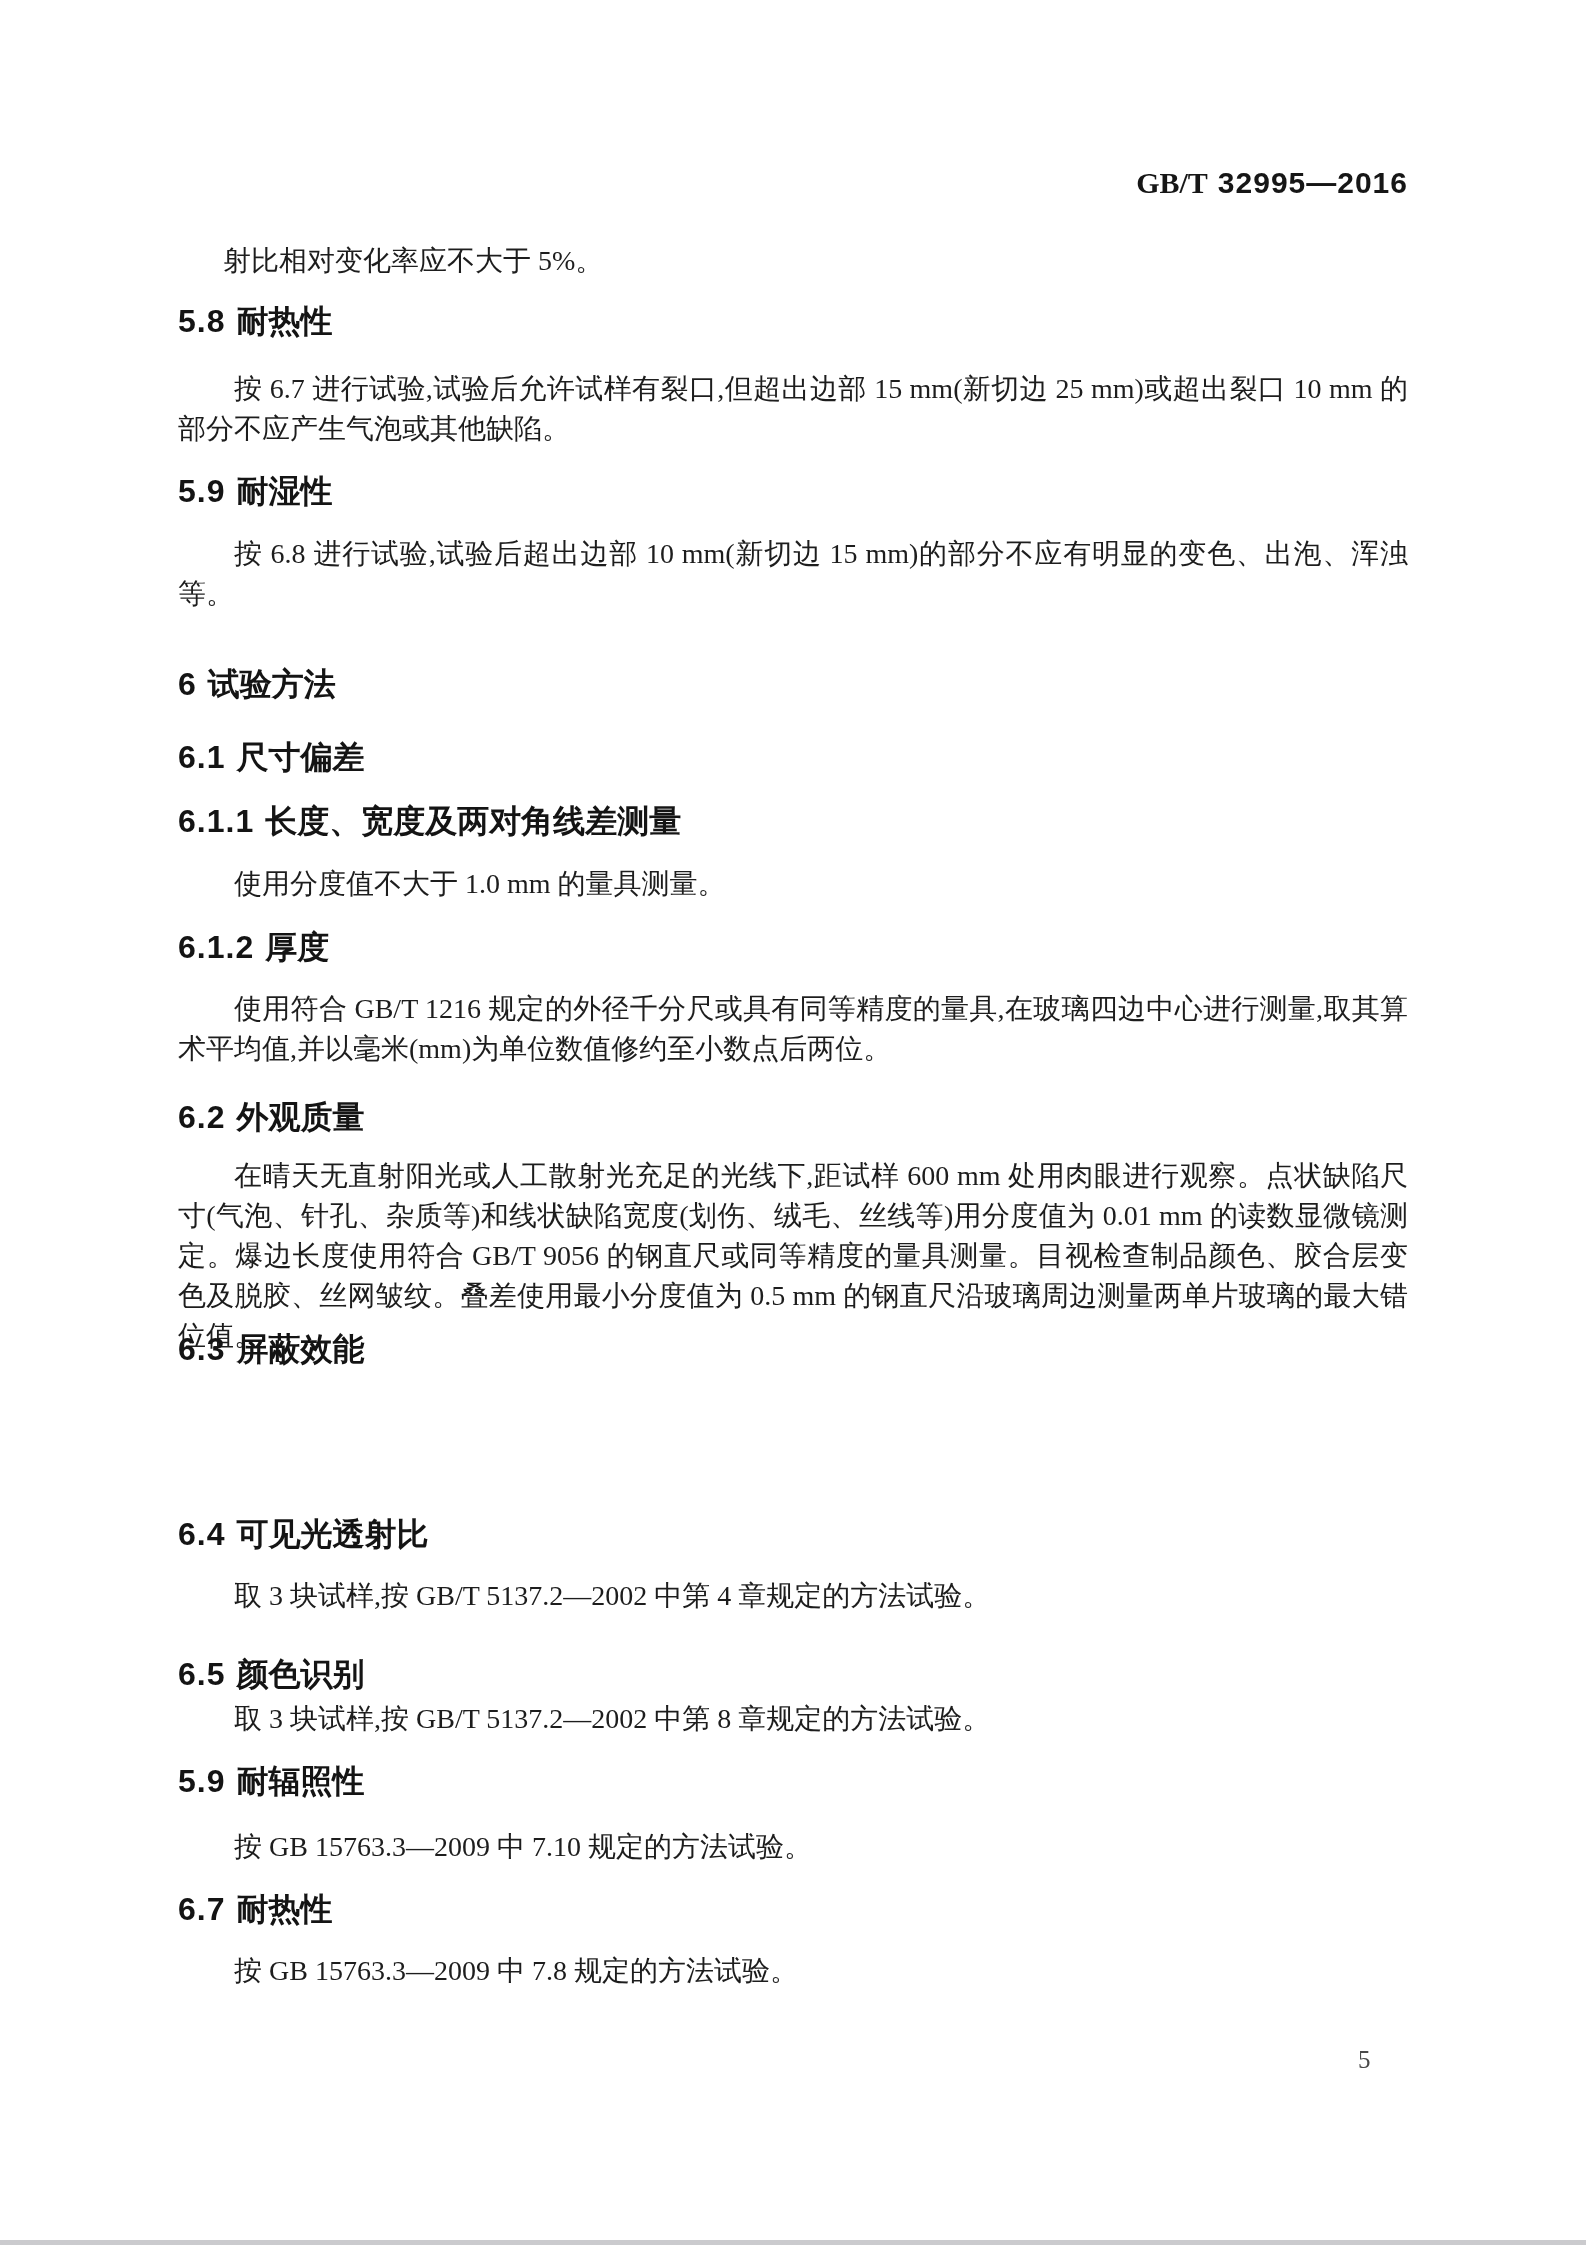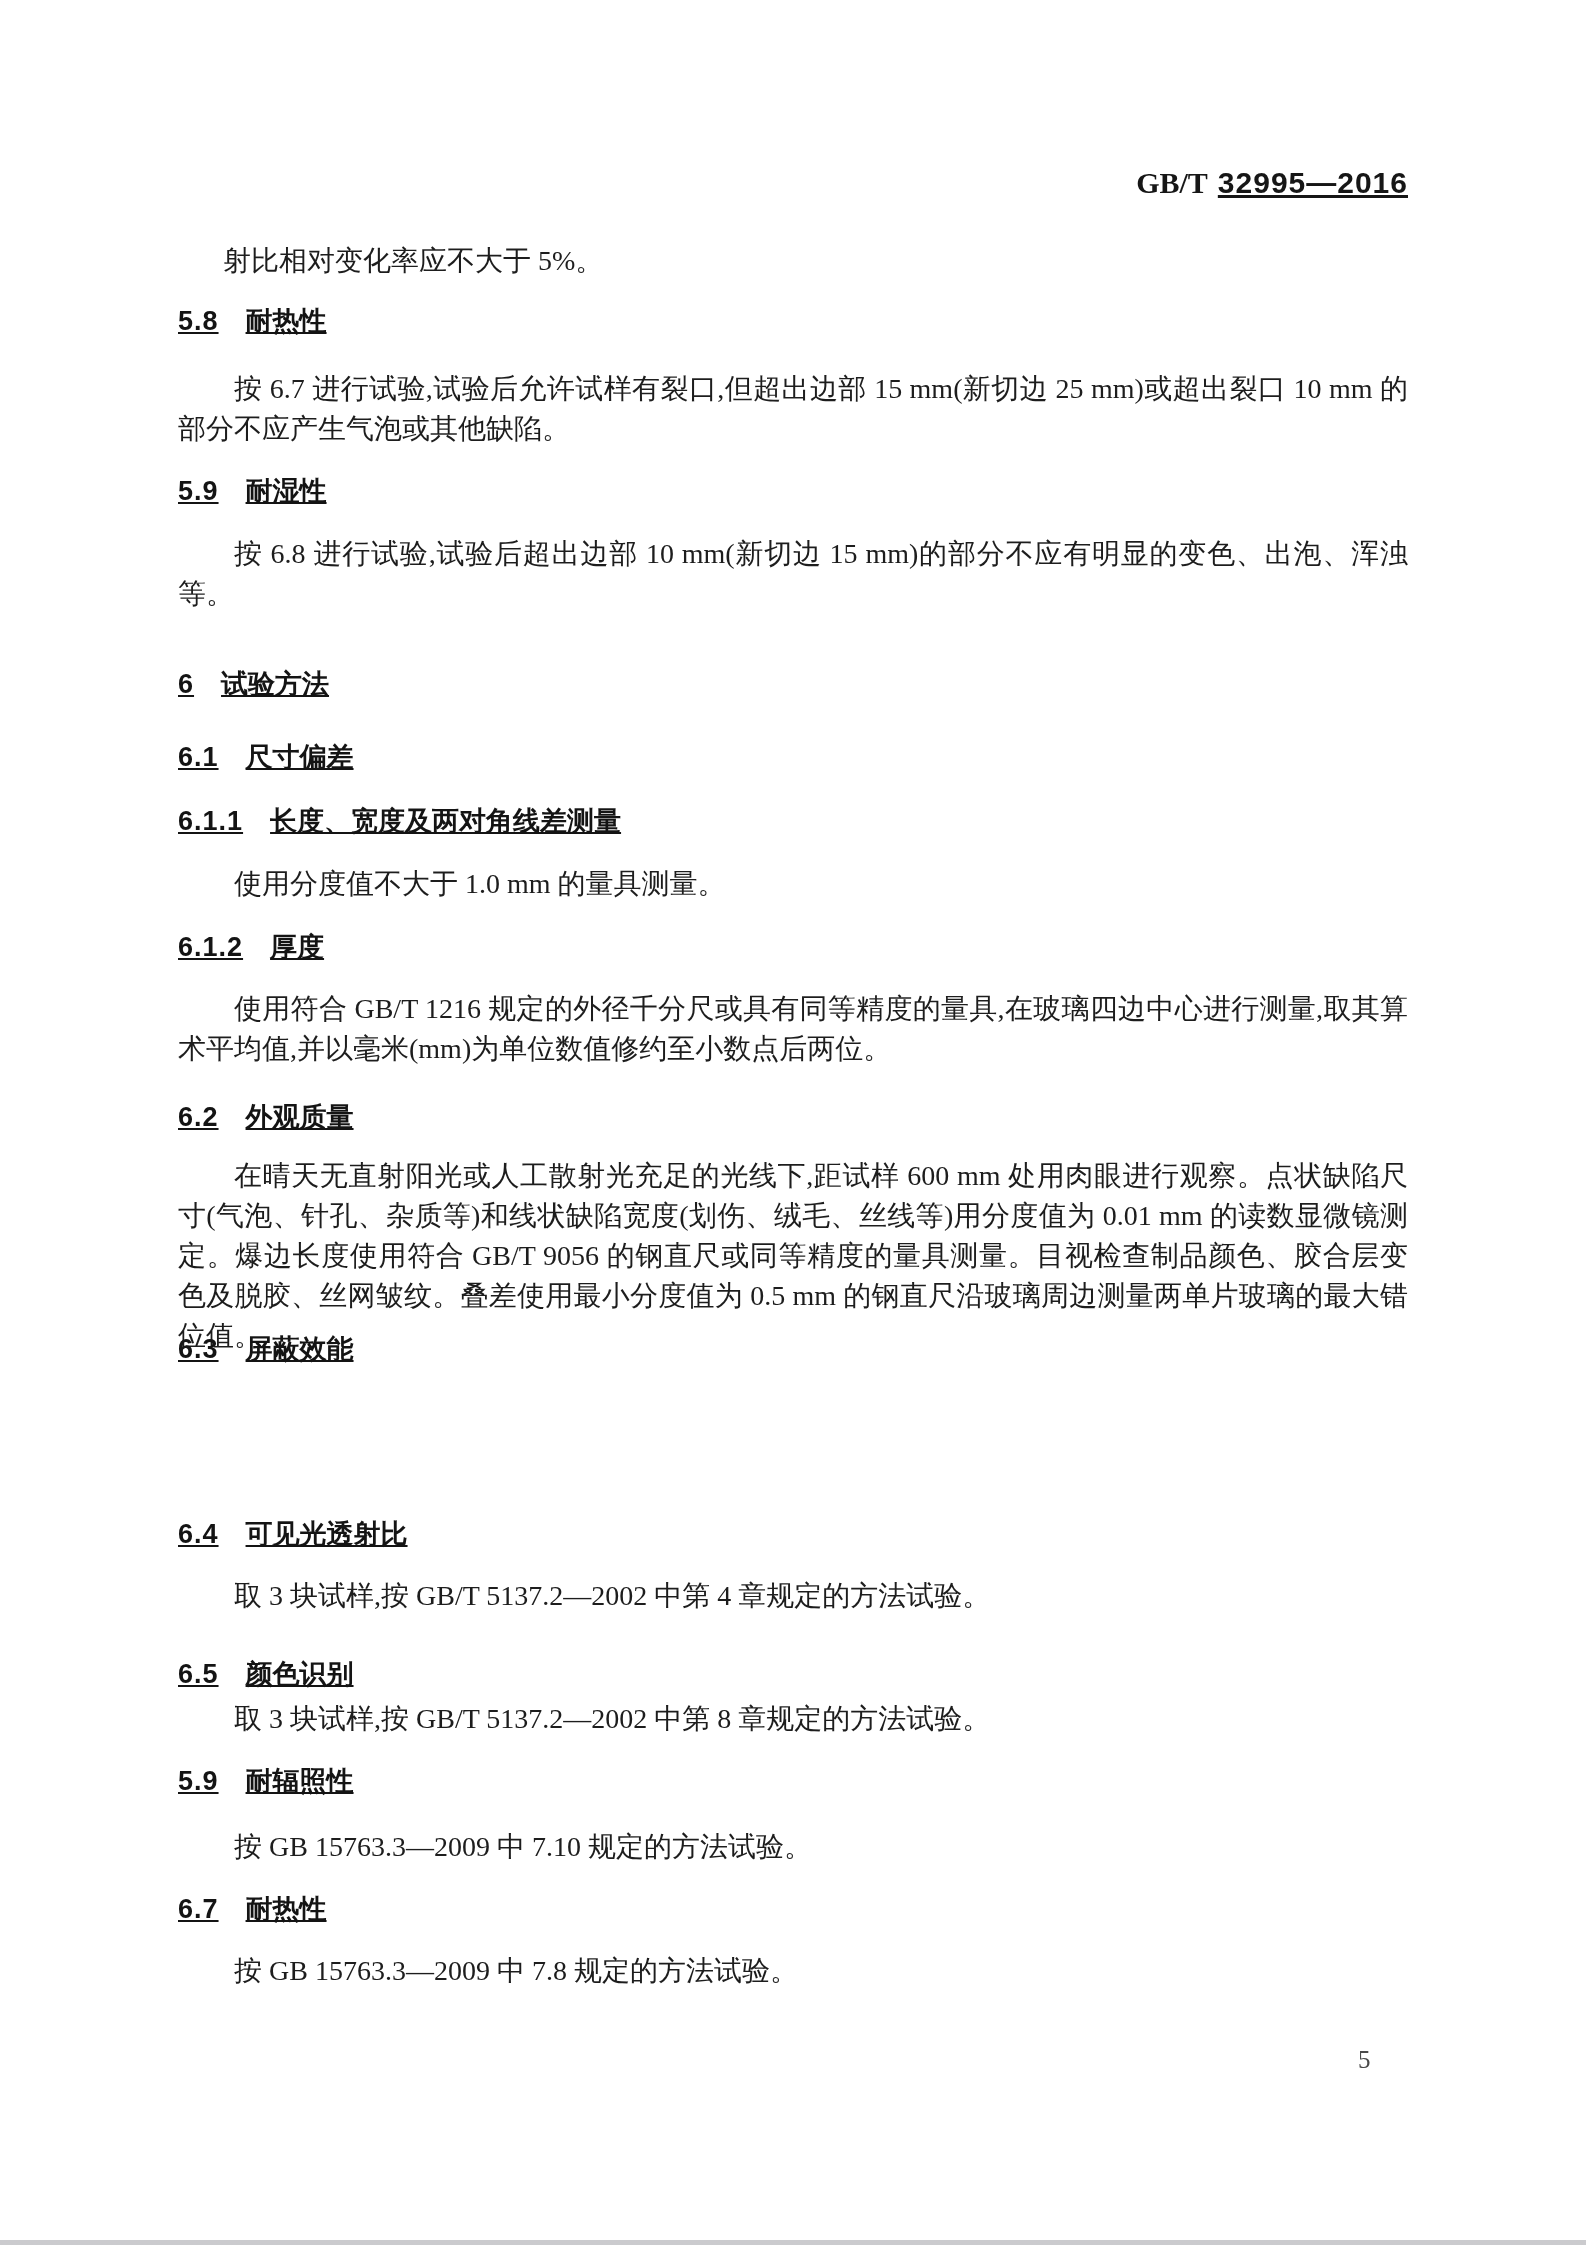--- a/index.html
+++ b/index.html
@@ -26,49 +26,47 @@
     color: #161616;
     white-space: nowrap;
   }
   .header-code .code-prefix {
     font-family: "Liberation Serif", "DejaVu Serif", serif;
   }
   .header-code .code-number {
     font-family: "Liberation Sans", "DejaVu Sans", sans-serif;
     margin-left: 10px;
     letter-spacing: 1px;
-    text-decoration: underline;
   }
   .para {
     position: absolute;
     left: 178px;
     width: 1230px;
     font-size: 28px;
     line-height: 40px;
     text-align: justify;
     text-indent: 56px;
     color: #1d1d1d;
   }
   .para.cont {
     text-indent: 0;
     margin-left: 45px;
   }
   .h {
     position: absolute;
     left: 178px;
     display: flex;
     align-items: baseline;
-    gap: 27px;
+    gap: 11px;
     line-height: 40px;
     font-family: "Liberation Sans", "DejaVu Sans", sans-serif;
     font-weight: bold;
-    font-size: 27px;
+    font-size: 32px;
     color: #141414;
     white-space: nowrap;
-    text-decoration: underline;
   }
   .h .h-num {
     letter-spacing: 1px;
   }
   .page-number {
     position: absolute;
     top: 2044px;
     left: 1358px;
     font-size: 25px;
     line-height: 32px;

